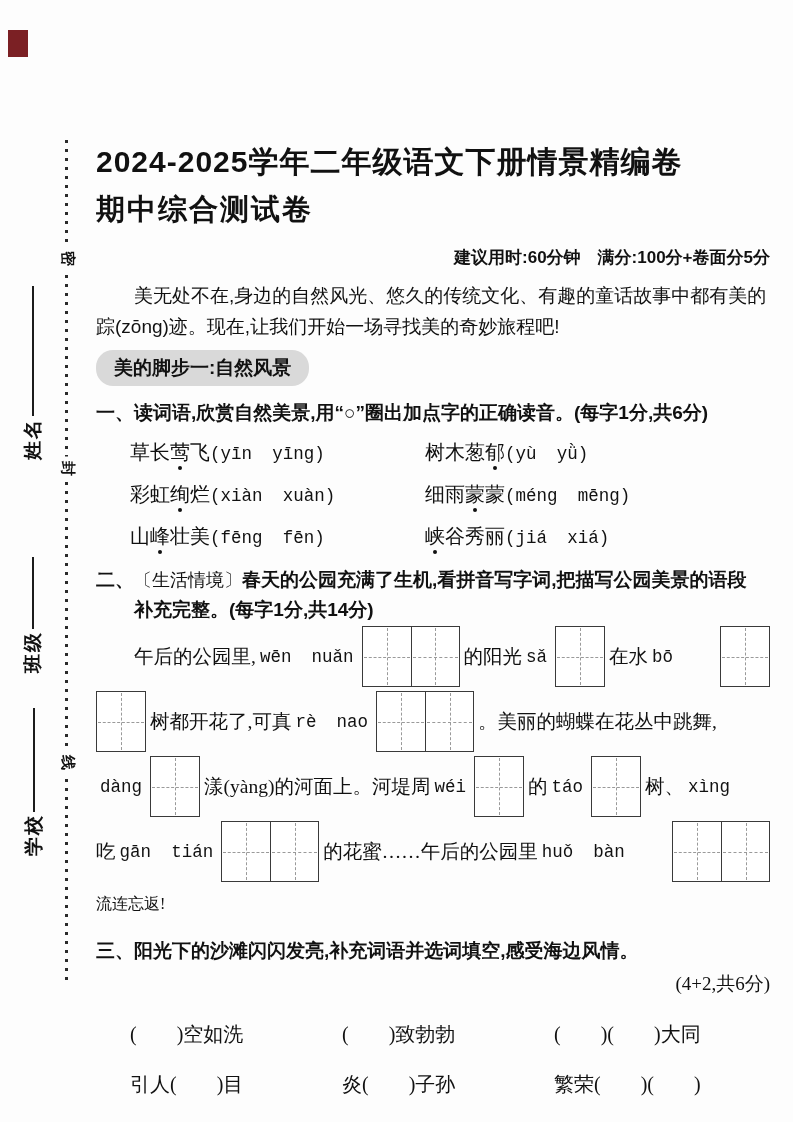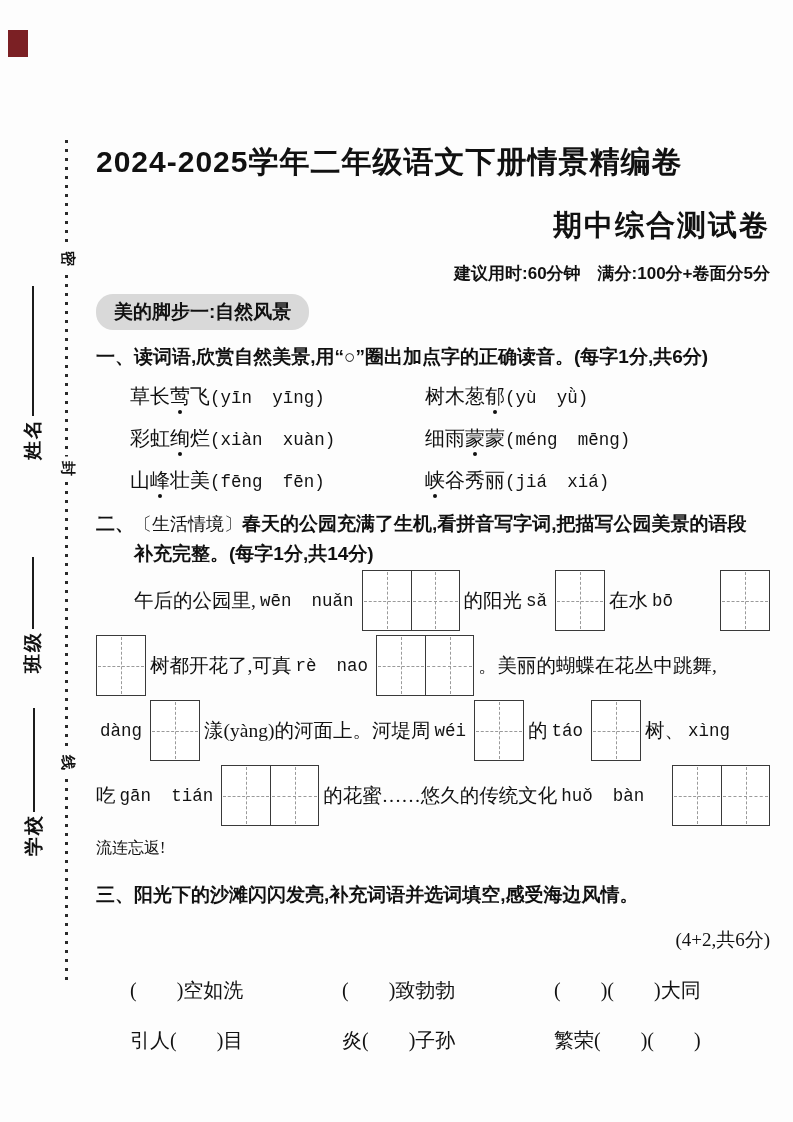--- a/index.html
+++ b/index.html
@@ -19,21 +19,21 @@
   
   .mfield { position:absolute; height:26px; display:flex; align-items:center;
     transform:rotate(-90deg); transform-origin:center; white-space:nowrap; }
   .mlabel { font-weight:700; font-size:19px; letter-spacing:2px; }
   .mline { display:inline-block; height:0; border-bottom:2.2px solid #1c1c1c; margin-left:2px; }
 
   
   .main { position:absolute; left:96px; top:140px; width:674px; }
 
   .title1 { text-align:left; font-weight:700; font-size:30px; line-height:44px; letter-spacing:1px; }
-  .title2 { text-align:right; font-weight:700; font-size:29px; line-height:42px; margin-top:20px; letter-spacing:2px; }
+  .title2 { text-align:left; font-weight:700; font-size:29px; line-height:42px; margin-top:4px; letter-spacing:2px; }
   .meta   { text-align:right; font-weight:700; font-size:17px; line-height:24px; margin-top:16px; }
 
   .intro  { margin-top:10px; font-size:19px; line-height:31px; text-indent:2em;
             font-family:"Liberation Sans", sans-serif; }
 
   .banner-row { text-align:left; margin-top:8px; }
   .banner { display:inline-block; background:#d9d9d9; border-radius:17px; padding:5px 18px;
             font-weight:700; font-size:19px; }
 
   .qhead { margin-top:12px; font-weight:700; font-size:19px; line-height:29px; }
@@ -54,21 +54,21 @@
   .pline .py { margin:0 4px; }
   .indent-first { padding-left:2em; }
   .grid-box { display:inline-flex; border:1.6px solid #3a3a3a; background:#fff; margin:0 4px; flex:0 0 auto; }
   .grid-cell { width:48px; height:59px; position:relative; }
   .grid-cell + .grid-cell { border-left:1.6px solid #3a3a3a; }
   .grid-cell::before { content:""; position:absolute; left:1px; right:1px; top:50%; border-top:1.2px dashed #9a9a9a; }
   .grid-cell::after  { content:""; position:absolute; top:1px; bottom:1px; left:50%; border-left:1.2px dashed #9a9a9a; }
   .push-right { margin-left:auto; margin-right:0; }
   .closing { font-size:16px; line-height:40px; }
 
-  .points { text-align:right; font-size:19px; line-height:30px; margin-top:16px; }
+  .points { text-align:right; font-size:19px; line-height:30px; margin-top:4px; }
   .q3-row { display:grid; grid-template-columns:212px 212px auto; padding-left:34px;
             margin-top:20px; font-size:20px; line-height:30px; }
 </style>
 </head>
 <body>
 
 <div class="page">
 
   <div class="corner-tab"></div>
 
@@ -89,20 +89,21 @@
     <span class="mlabel">学校</span>
     <span class="mline" style="width:104px"></span>
   </div>
 
   <div class="main">
 
     <div class="title1">2024-2025学年二年级语文下册情景精编卷</div>
     <div class="title2">期中综合测试卷</div>
     <div class="meta">建议用时:60分钟　满分:100分+卷面分5分</div>
 
+    <div class="intro">美无处不在,身边的自然风光、悠久的传统文化、有趣的童话故事中都有美的踪(zōng)迹。现在,让我们开始一场寻找美的奇妙旅程吧!</div>
 
     <div class="banner-row">
       <span class="banner">美的脚步一:自然风景</span>
     </div>
 
     <div class="qhead">一、读词语,欣赏自然美景,用“○”圈出加点字的正确读音。(每字1分,共6分)</div>
     <div class="q1-grid">
       <div class="kai">
         <span>草长</span><span class="dc">莺</span><span>飞</span><span class="py">(yīn yīng)</span>
       </div>
@@ -179,21 +180,21 @@
       <span class="py push-right">xìng</span>
     </div>
 
     <div class="pline">
       <span class="kai">吃</span>
       <span class="py">gān tián</span>
       <span class="grid-box">
           <span class="grid-cell"></span>
           <span class="grid-cell"></span>
         </span>
-      <span class="kai">的花蜜……悠久的传统文化</span>
+      <span class="kai">的花蜜……午后的公园里</span>
       <span class="py">huǒ bàn</span>
       <span class="grid-box push-right">
           <span class="grid-cell"></span>
           <span class="grid-cell"></span>
         </span>
     </div>
 
     <div class="closing kai">流连忘返!</div>
 
     <div class="qhead">三、阳光下的沙滩闪闪发亮,补充词语并选词填空,感受海边风情。</div>

